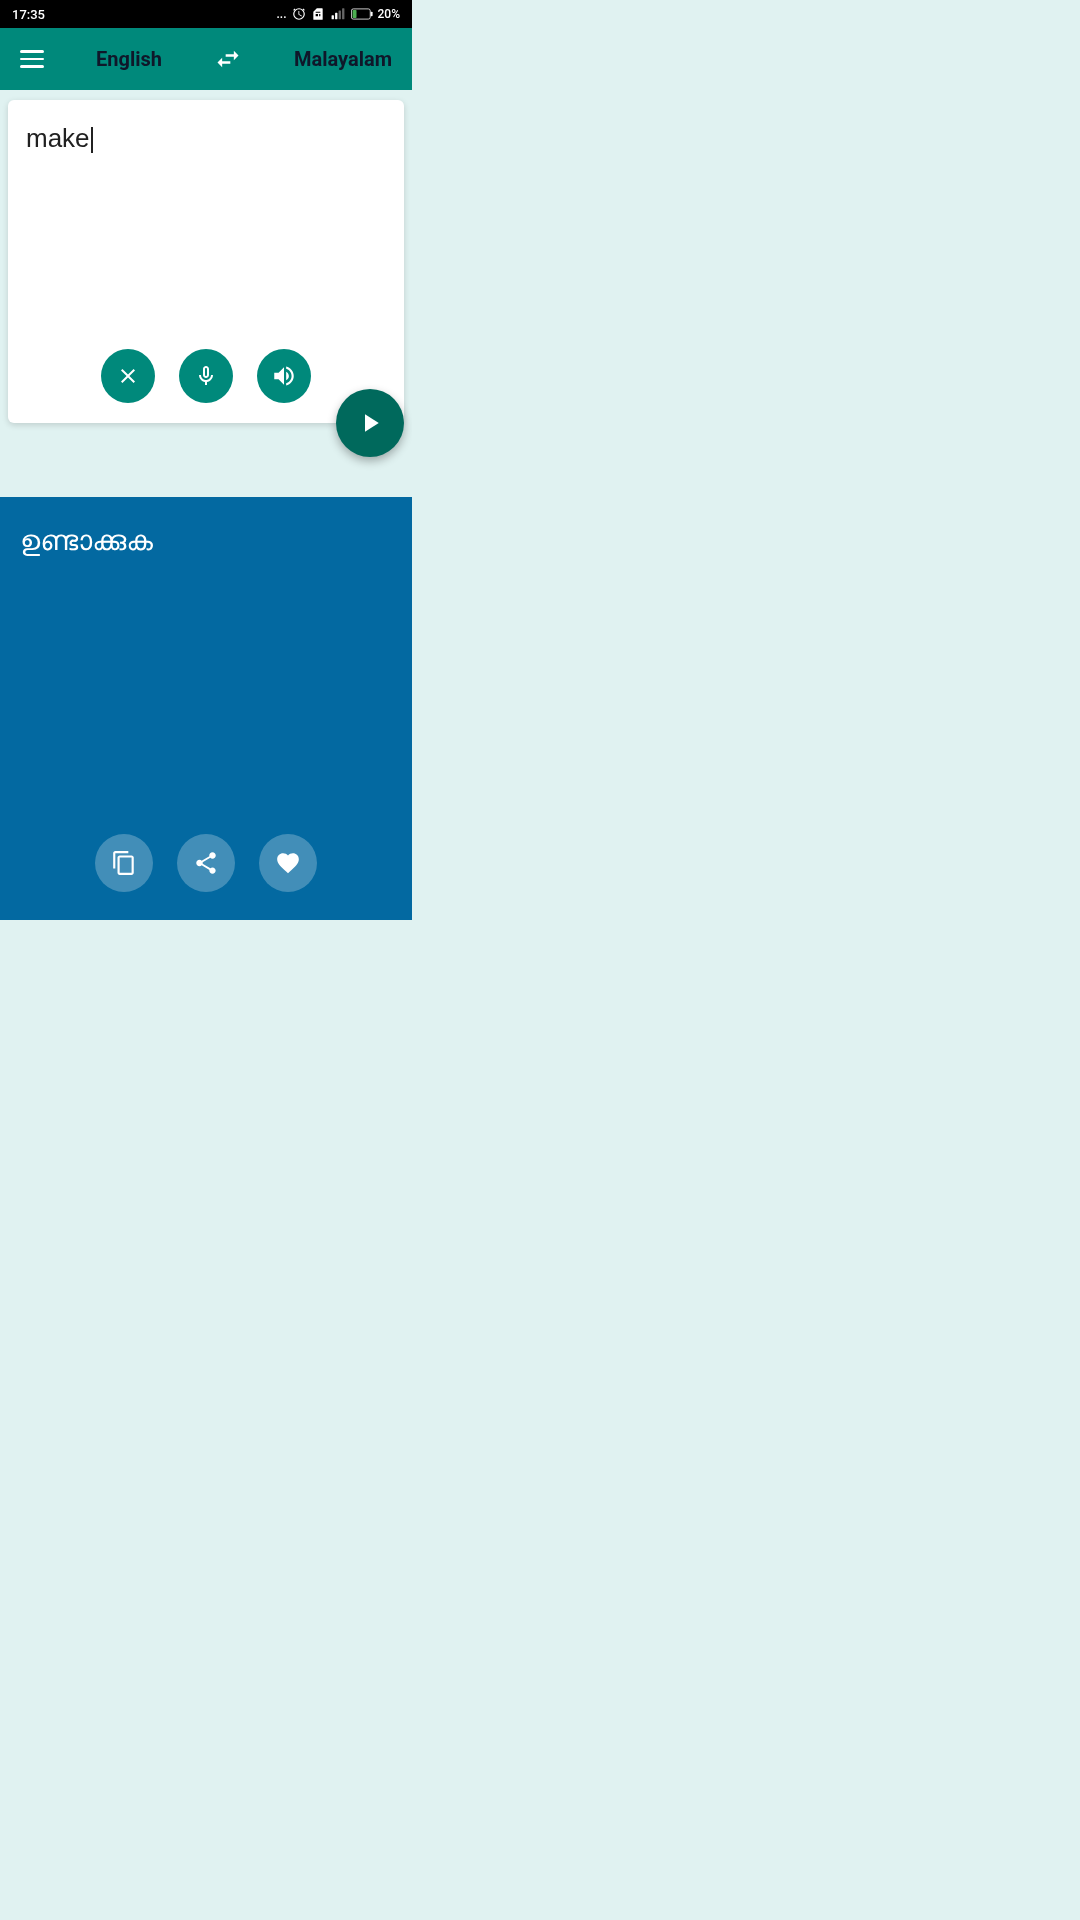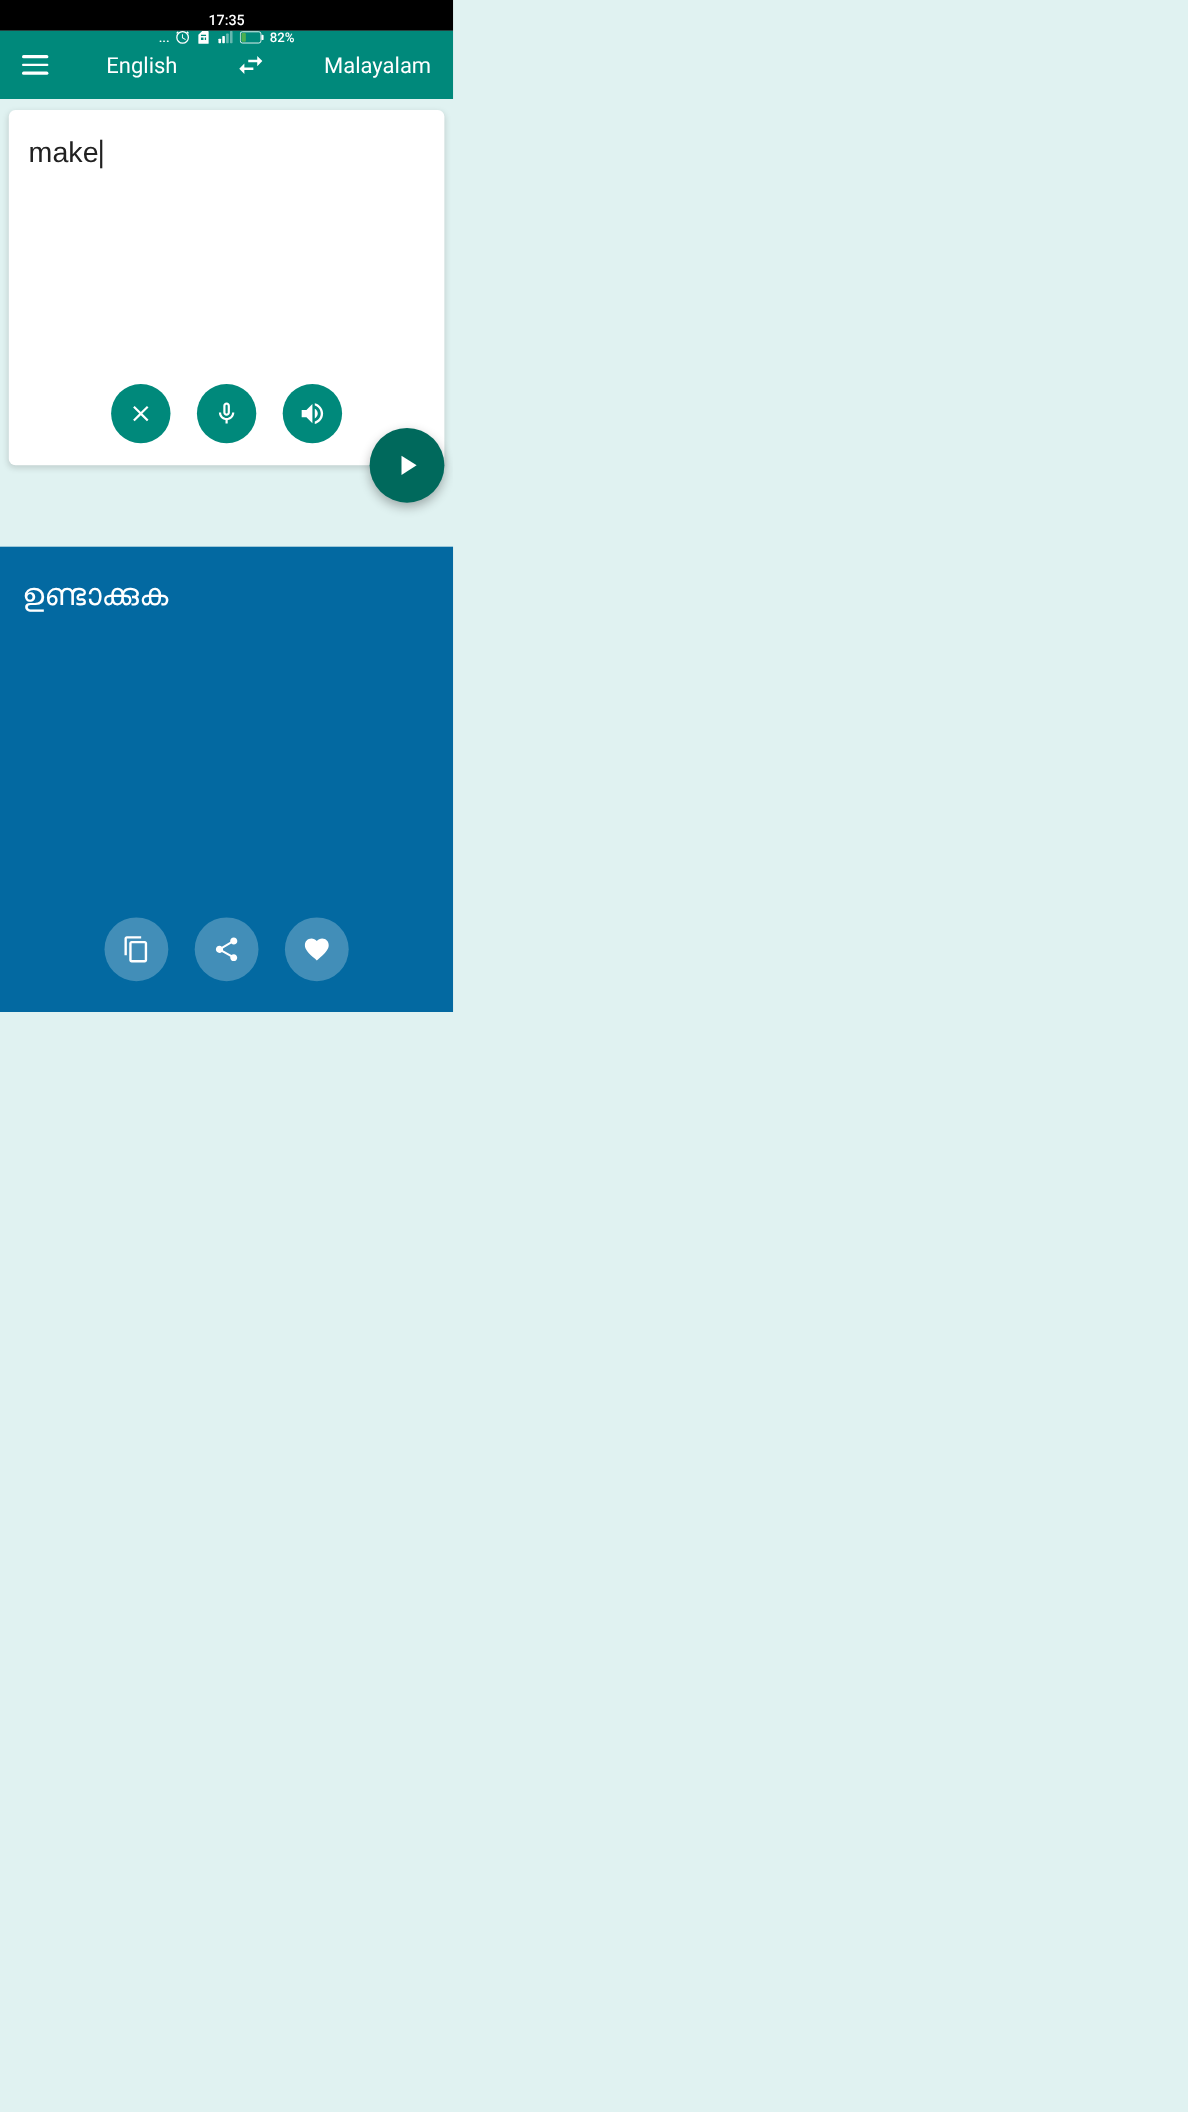--- a/index.html
+++ b/index.html
@@ -19,24 +19,23 @@
     }
 
     
     .status-bar {
       background: #000;
       color: #fff;
       height: 28px;
       display: flex;
       align-items: center;
       justify-content: space-between;
-      padding: 12px 12px;
+      padding: 0 12px;
       font-size: 13px;
       font-weight: 500;
-      flex-direction: column;
     }
 
     .status-bar-right {
       display: flex;
       align-items: center;
       gap: 5px;
       font-size: 12px;
     }
 
     
@@ -60,23 +59,23 @@
 
     .toolbar-menu-icon span {
       display: block;
       width: 24px;
       height: 2.5px;
       background: #fff;
       border-radius: 2px;
     }
 
     .toolbar-lang {
-      color: #ffffff;
+      color: #0f172a;
       font-size: 20px;
-      font-weight: 400;
+      font-weight: 700;
       cursor: pointer;
     }
 
     .toolbar-swap {
       color: #fff;
       font-size: 24px;
       cursor: pointer;
       display: flex;
       align-items: center;
     }
@@ -245,21 +244,21 @@
         <rect x="7" y="10" width="4" height="11" rx="1"></rect>
         <rect x="13" y="6" width="4" height="15" rx="1" opacity="0.4"></rect>
         <rect x="19" y="2" width="4" height="19" rx="1" opacity="0.4"></rect>
       </svg>
 
     <svg width="22" height="14" viewBox="0 0 28 14" fill="none">
         <rect x="0.5" y="0.5" width="24" height="13" rx="2.5" stroke="white" stroke-width="1"></rect>
         <rect x="2" y="2" width="5" height="10" rx="1" fill="#4caf50"></rect>
         <rect x="25" y="4" width="2.5" height="6" rx="1" fill="white"></rect>
       </svg>
-    <span>82%</span>
+    <span>20%</span>
   </div>
 </div>
 
 <div class="toolbar">
   <div class="toolbar-menu-icon">
     <span></span>
     <span></span>
     <span></span>
   </div>
   <span class="toolbar-lang">English</span>

